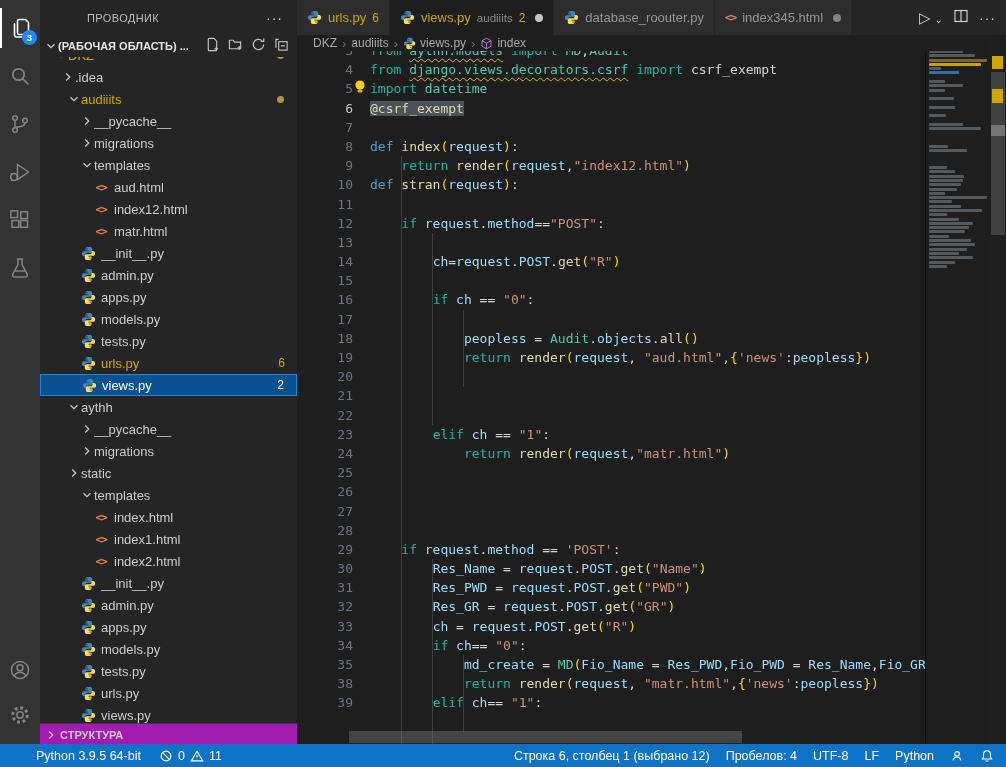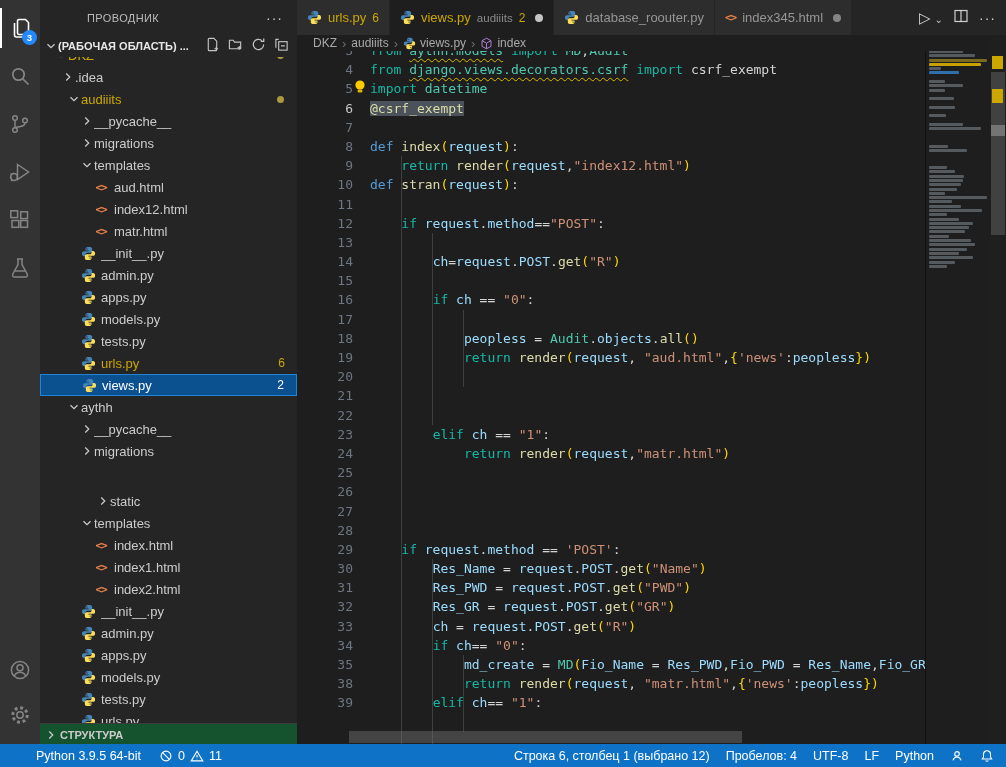--- a/index.html
+++ b/index.html
@@ -28,21 +28,21 @@
   .trow.sel{background:#0b5190;border:1px solid #2383d6;color:#ffffff;}
   .trow .lab{white-space:nowrap;overflow:hidden;flex:1;}
   .trow .warn{color:#cca700;}
   .trow.sel .lab{color:#ffffff;}
   .trow .badge{margin-right:12px;font-size:12px;color:#cca700;}
   .trow .badge.white{color:#ffffff;}
   .trow .dot{width:7px;height:7px;border-radius:50%;background:#ab9a3f;margin-right:13px;}
   .trow .fico{width:16px;height:16px;margin-right:5px;flex:0 0 auto;display:flex;align-items:center;justify-content:center;}
   .htmlico{color:#e8824a;font-family:"DejaVu Sans Mono",monospace;font-size:11px;font-weight:bold;letter-spacing:-1px;}
   .sb-structure{position:absolute;top:723px;left:0;right:0;height:21px;border-top:1px solid #3c3c3c;display:flex;align-items:center;
-                padding-left:4px;background:#14532d;}
+                padding-left:4px;background:#a21caf;}
   .sb-structure .lbl{font-size:11px;font-weight:bold;color:#cccccc;margin-left:2px;}
   
   .editor{position:absolute;left:297px;top:0;width:709px;height:744px;background:#1e1e1e;}
   .tabbar{position:absolute;top:0;left:0;right:0;height:35px;background:#252526;display:flex;z-index:8;}
   .tab{display:flex;align-items:center;gap:6px;padding:0 10px;background:#2d2d2d;border-right:1px solid #252526;
        font-size:13px;color:#969696;cursor:pointer;white-space:nowrap;}
   .tab.active{background:#1e1e1e;}
   .tab .tl.warn{color:#cca700;}
   .tab .desc{font-size:11.5px;color:#8a8a8a;}
   .tab .tbadge{font-size:12px;color:#cca700;}
@@ -291,21 +291,21 @@
             <path d="M6 4l4 4-4 4"></path>
           </svg>
           <span class="lab">__pycache__</span>
         </div>
         <div class="trow" style="padding-left: 40px;">
           <svg class="chevsvg" viewBox="0 0 16 16" fill="none" stroke="#cccccc" stroke-width="1.4">
             <path d="M6 4l4 4-4 4"></path>
           </svg>
           <span class="lab">migrations</span>
         </div>
-        <div class="trow" style="padding-left: 56px; margin-top: 28px;">
+        <div class="trow" style="padding-left: 27px;">
           <svg class="chevsvg" viewBox="0 0 16 16" fill="none" stroke="#cccccc" stroke-width="1.4">
             <path d="M6 4l4 4-4 4"></path>
           </svg>
           <span class="lab">static</span>
         </div>
         <div class="trow" style="padding-left: 40px;">
           <svg class="chevsvg" viewBox="0 0 16 16" fill="none" stroke="#cccccc" stroke-width="1.4">
             <path d="M4 6l4 4 4-4"></path>
           </svg>
           <span class="lab">templates</span>

